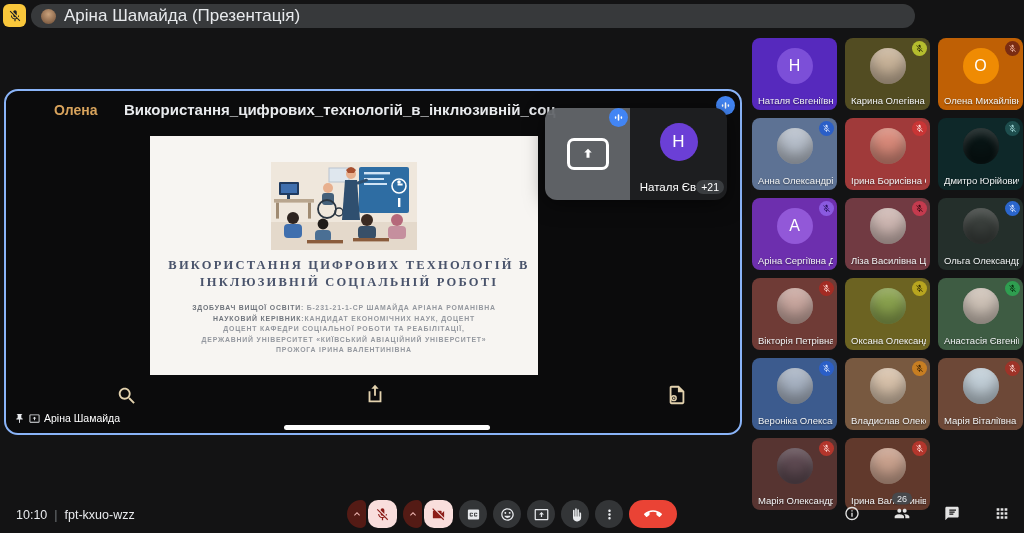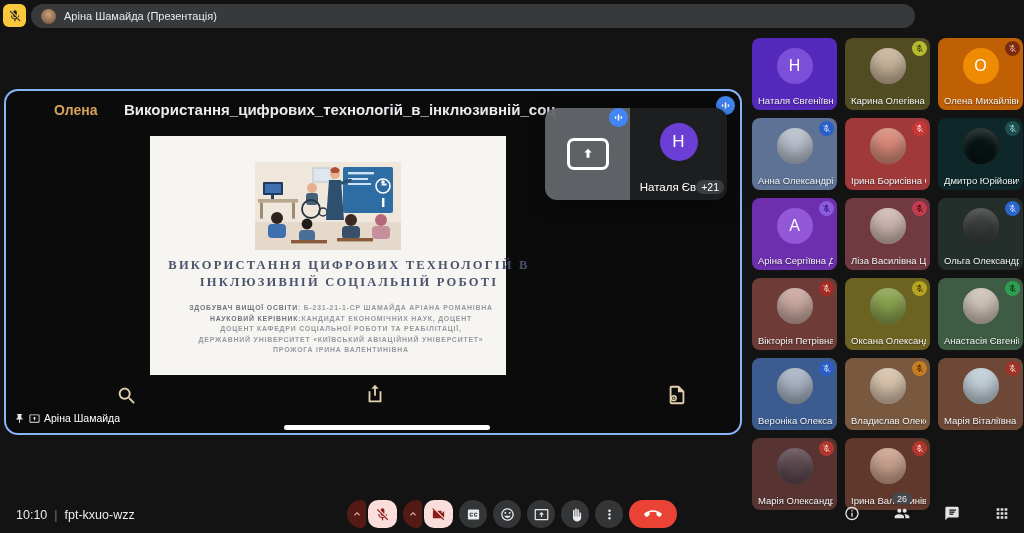--- a/index.html
+++ b/index.html
@@ -8,37 +8,37 @@
   .stage { position:relative; width:1024px; height:533px; }
 
   
   .topbar-chip { position:absolute; left:3px; top:4px; width:23px; height:23px;
     background:#f9c73b; border-radius:6px; display:flex; align-items:center; justify-content:center; }
   .topbar-chip svg { width:14px; height:14px; fill:#202124; }
   .topbar-pill { position:absolute; left:31px; top:4px; width:884px; height:24px;
     background:#37393b; border-radius:13px; display:flex; align-items:center; gap:8px; padding:0 10px; }
   .pill-avatar { width:15px; height:15px; border-radius:50%;
     background:radial-gradient(circle at 50% 35%, #caa27c, #6b4a33); flex:0 0 auto; }
-  .pill-label { font-size:11px; color:#e8eaed; }
+  .pill-label { font-size:17px; color:#e8eaed; }
 
   .notif-dot { position:absolute; left:6px; top:155px; width:7px; height:7px;
     border-radius:50%; background:#d8822a; }
 
   
   .presentation { position:absolute; left:4px; top:89px; width:738px; height:346px;
     background:#0b0b0c; border:2px solid #8ab4f8; border-radius:14px; overflow:hidden; }
   .pres-status { position:absolute; left:48px; top:11px; font-size:14px; font-weight:700; color:#d8a35c; }
   .pres-title { position:absolute; left:118px; top:10px; font-size:15px; font-weight:700;
     color:#e8eaed; white-space:nowrap; max-width:560px; overflow:hidden; }
   .audio-dot { width:19px; height:19px; border-radius:50%; background:#4285f4;
     display:flex; align-items:center; justify-content:center; }
   .audio-dot svg { width:11px; height:11px; fill:#fff; }
   .pres-audio { position:absolute; right:5px; top:5px; }
 
-  .slide { position:absolute; left:144px; top:45px; width:356px; height:239px;
+  .slide { position:absolute; left:144px; top:45px; width:388px; height:239px;
     background:#f7f5f2; text-align:center; }
   .illus { width:146px; height:88px; margin:26px auto 0; background:#f0eae1; position:relative; }
   .slide-title { margin:7px auto 0; width:398px; font-family:"Liberation Serif", serif;
     font-weight:700; font-size:12.5px; letter-spacing:2.2px; line-height:17px; color:#49536b; }
   .slide-details { margin:12px auto 0; width:382px; font-size:6.9px; letter-spacing:0.8px;
     line-height:10.6px; color:#94989f; font-weight:600; }
   .sd-bold { color:#6f747c; font-weight:800; }
 
   .pres-icon { position:absolute; color:#e3d2ae; }
   .pres-icon svg { width:22px; height:22px; fill:currentColor; }

